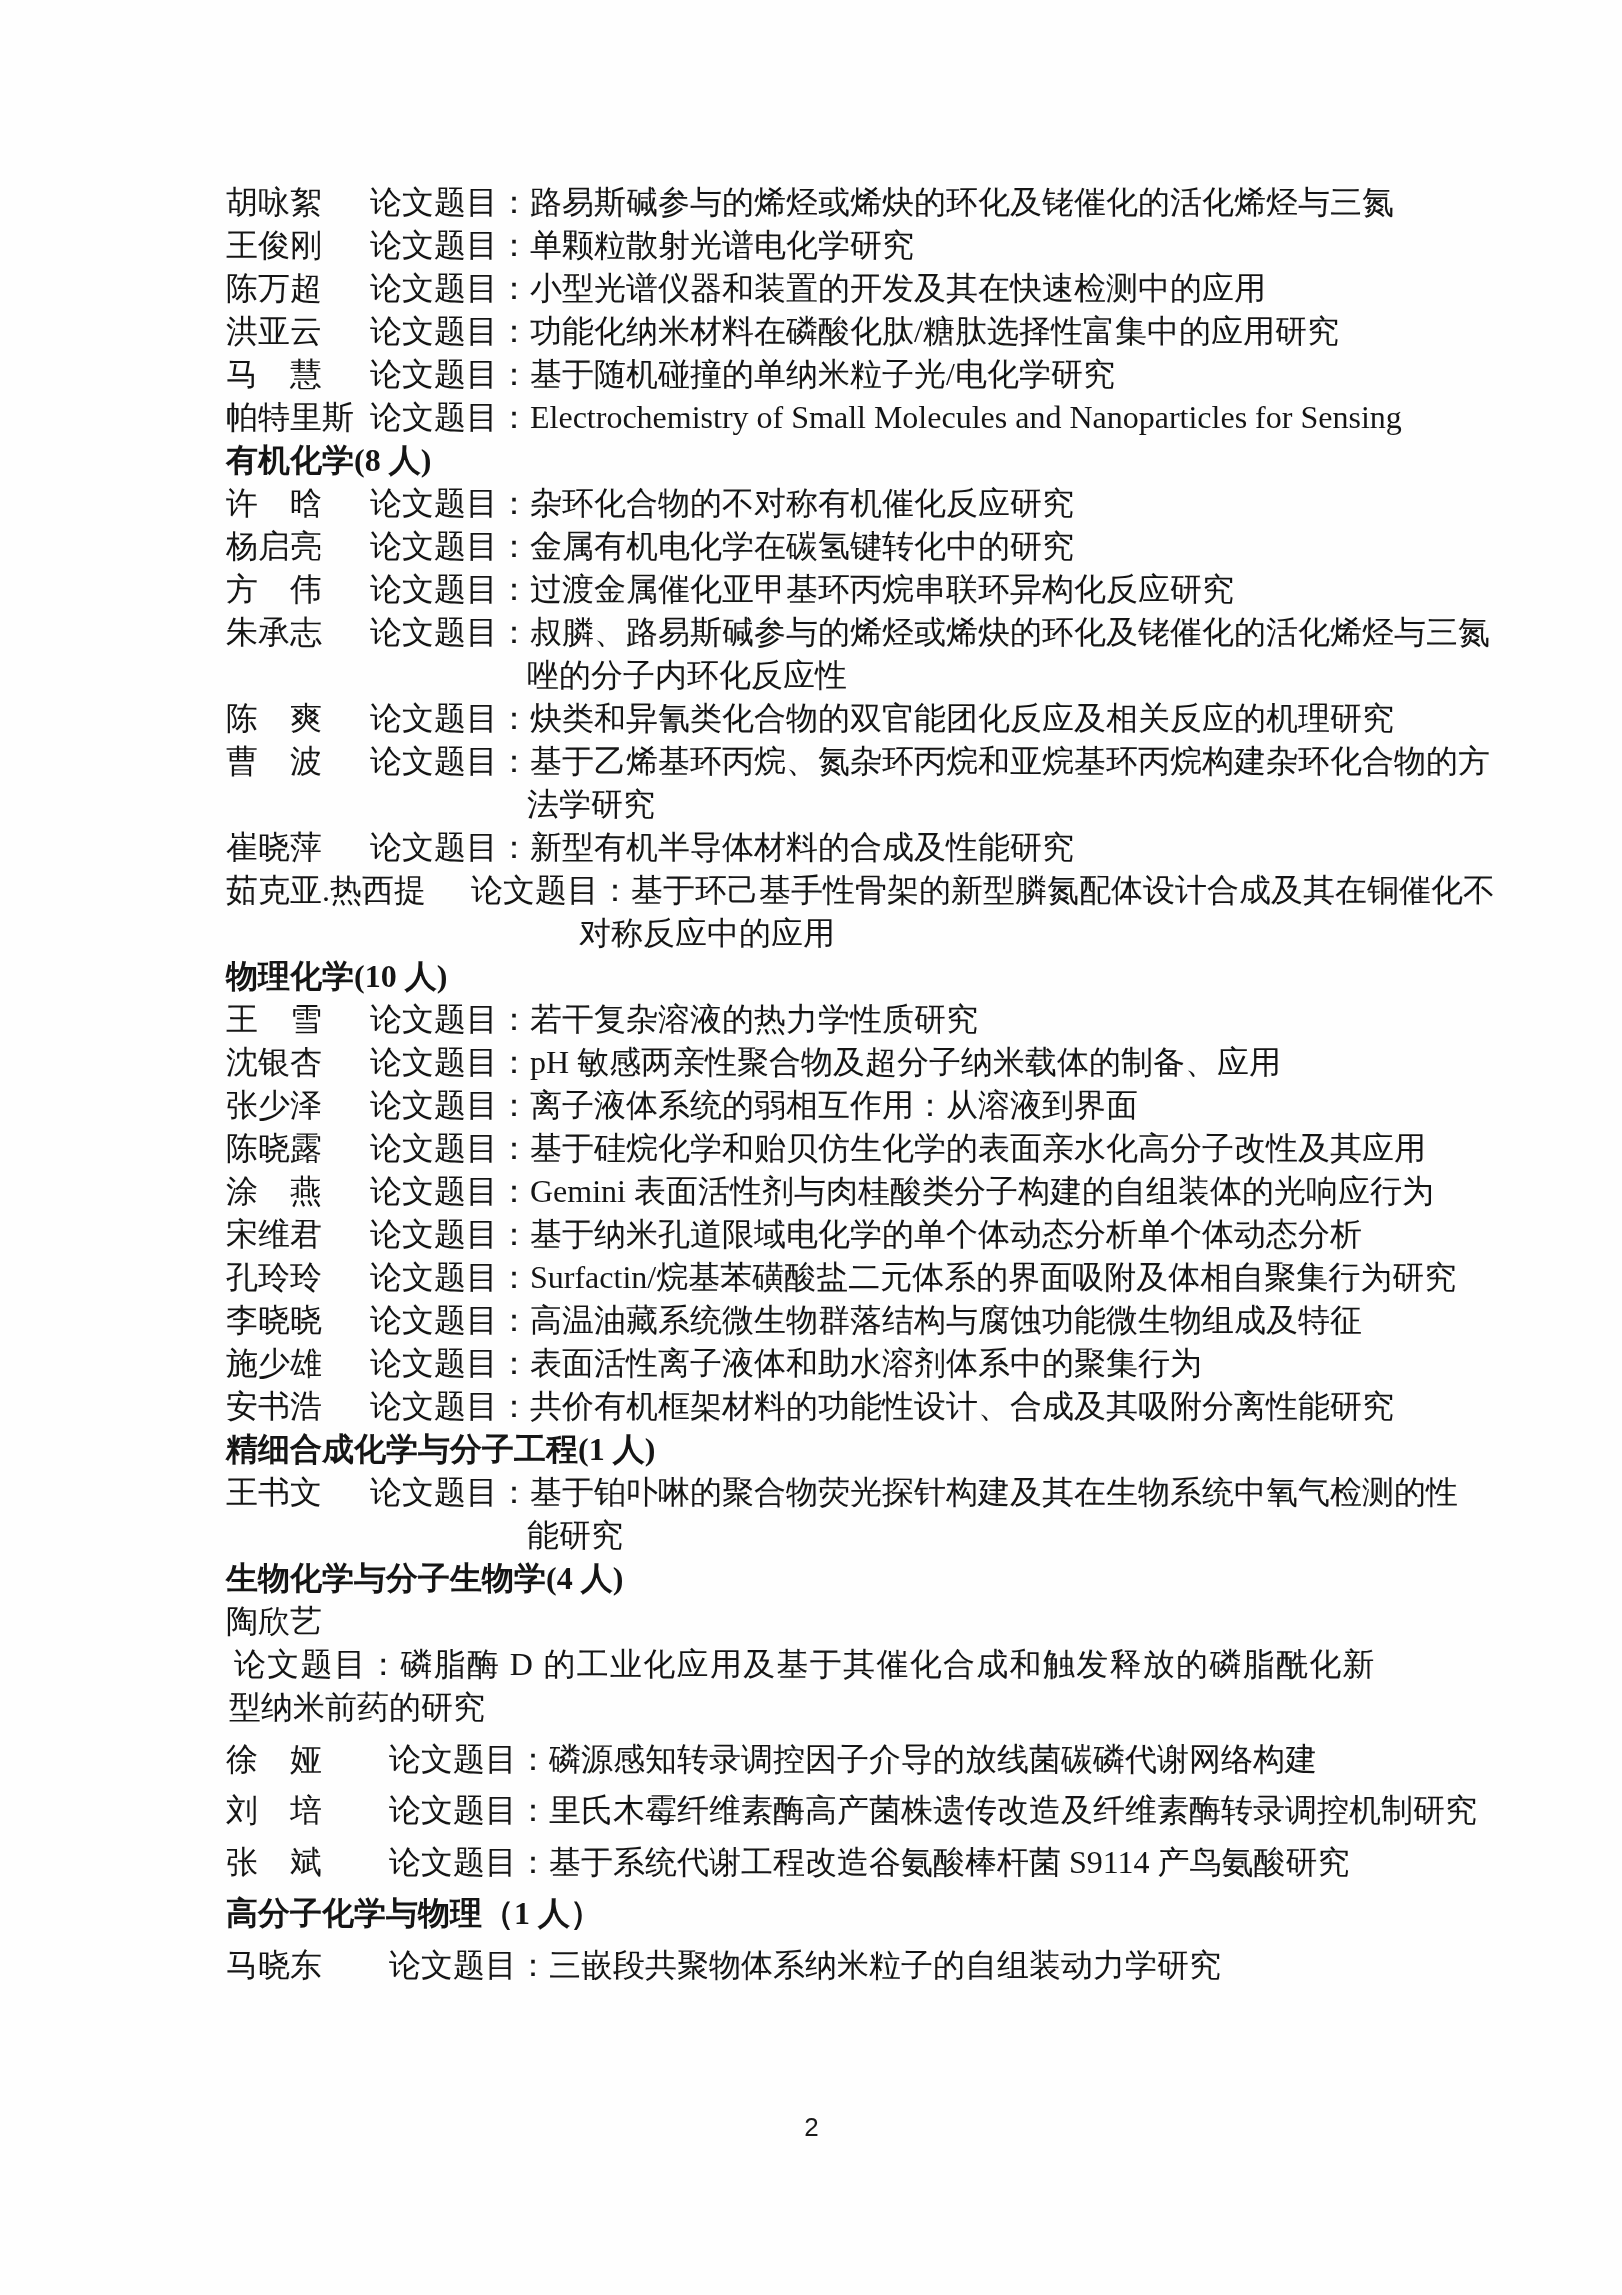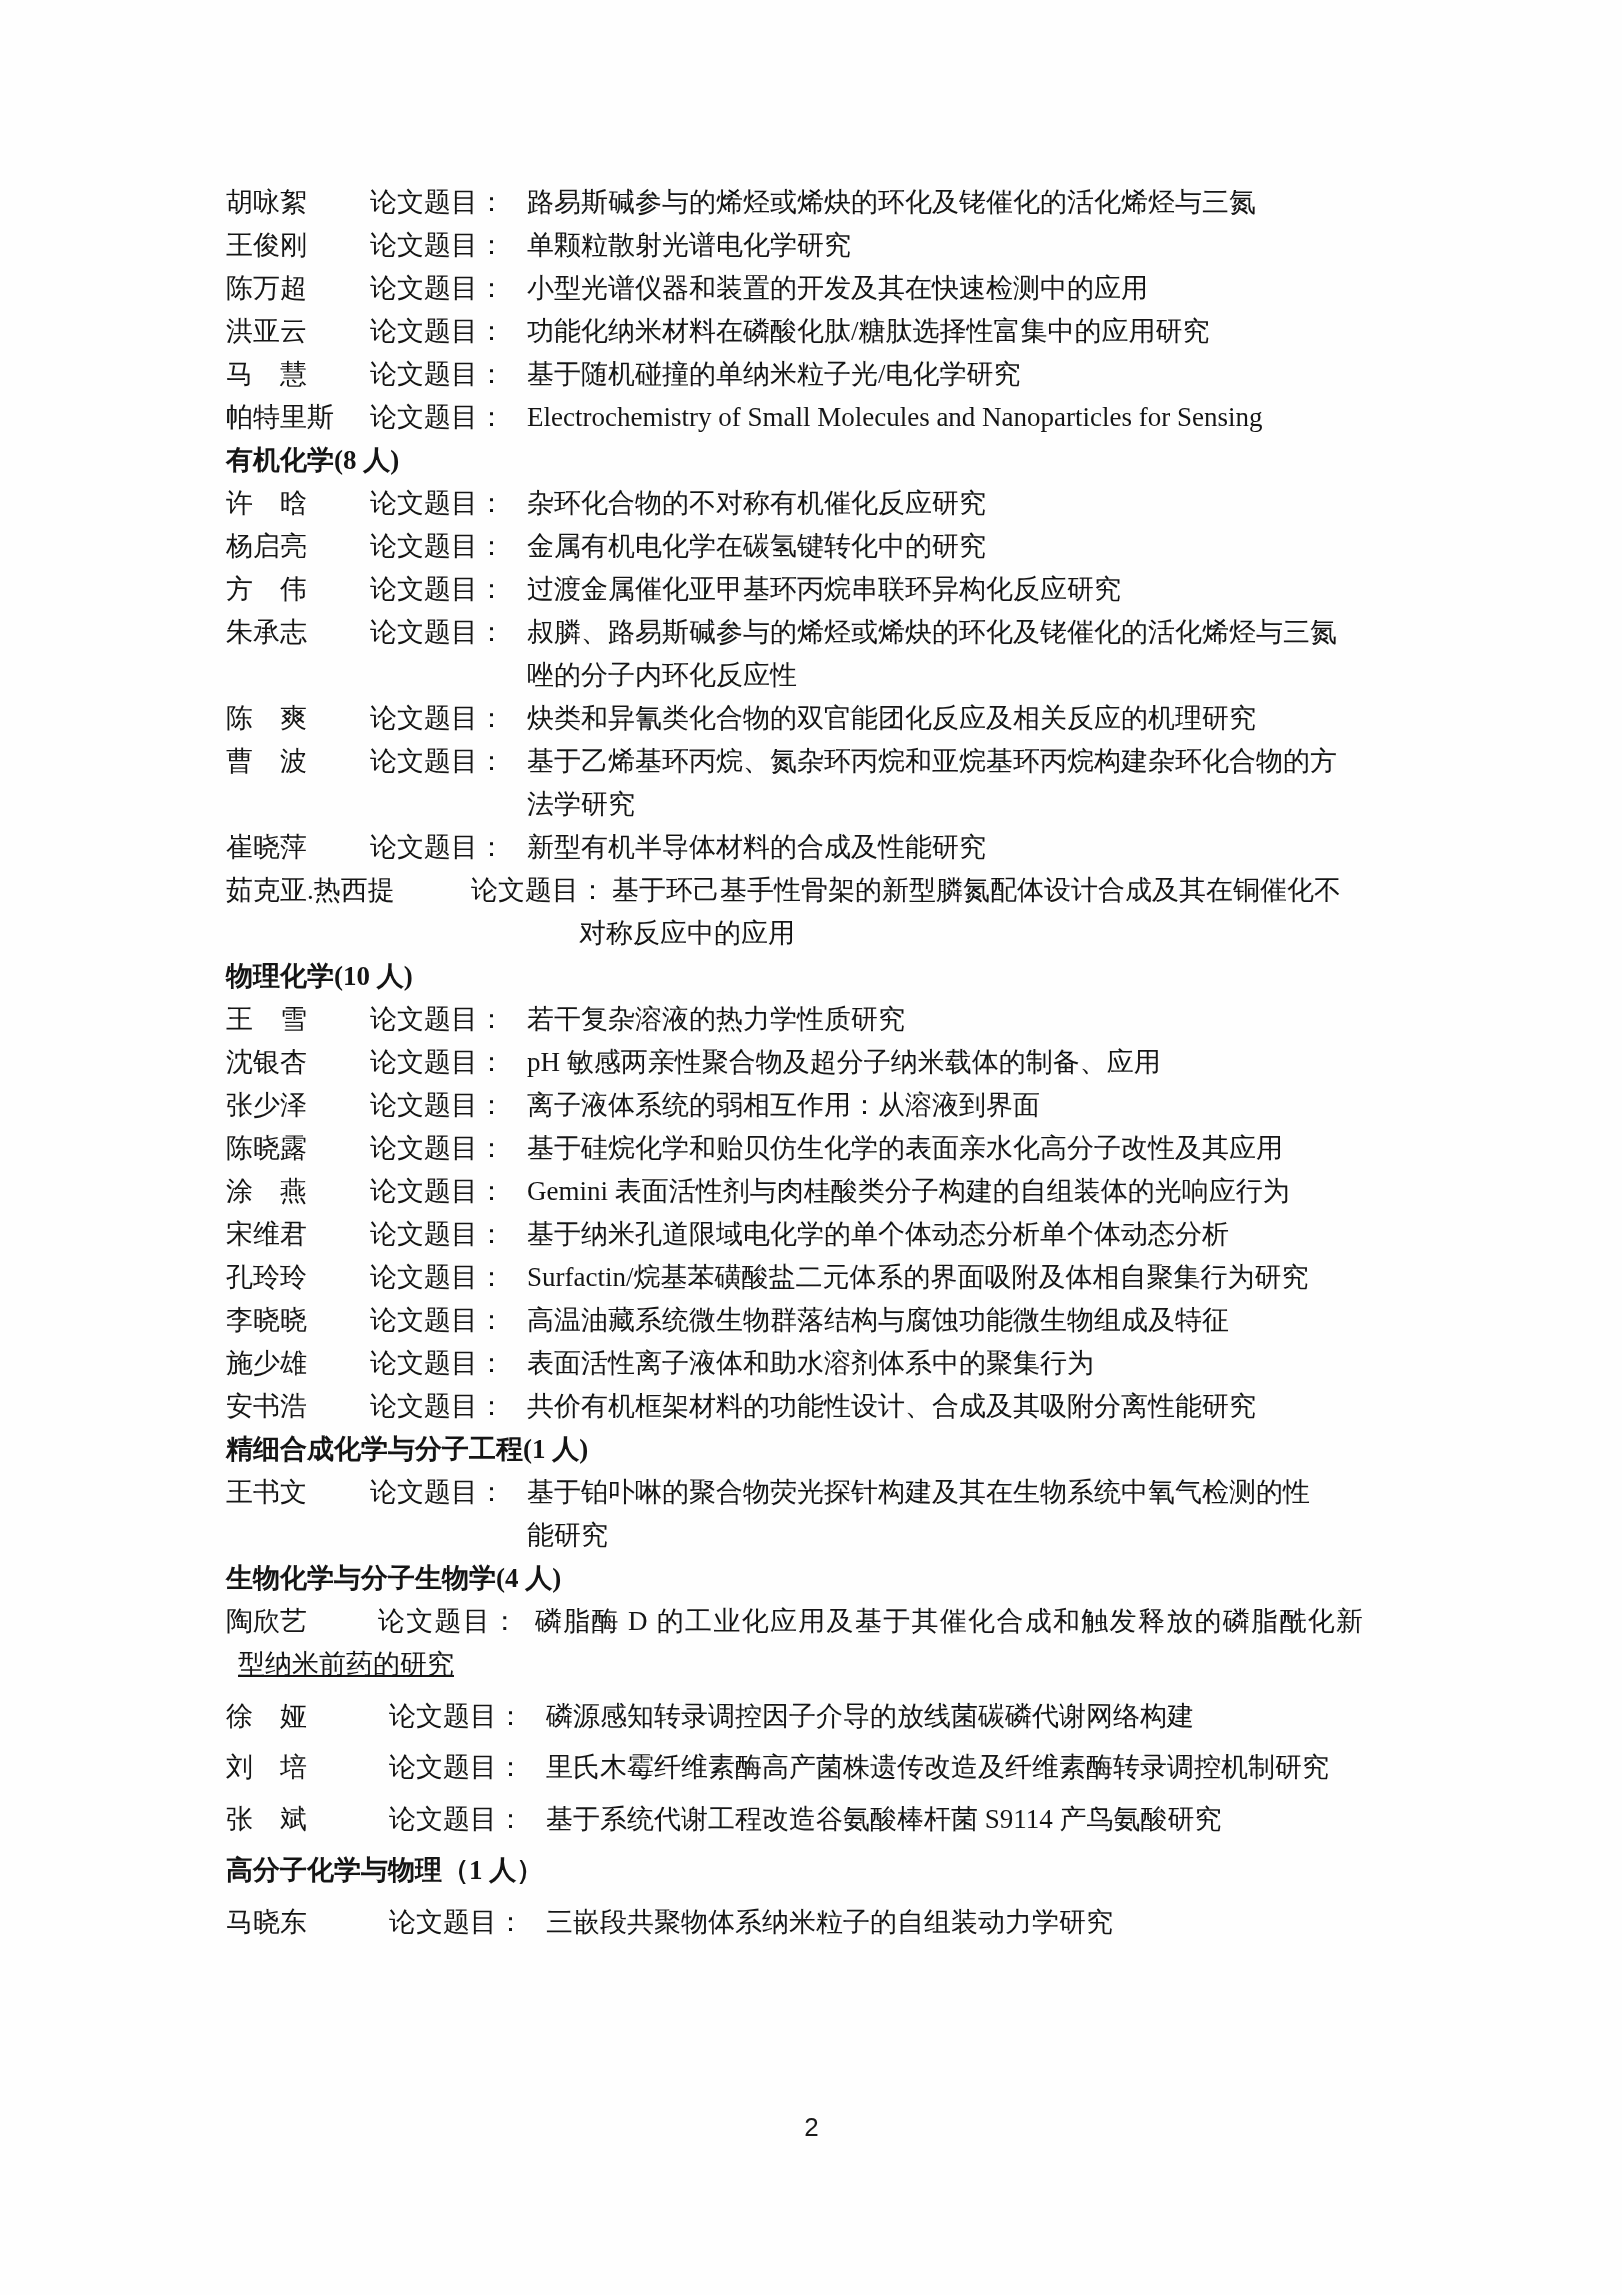--- a/index.html
+++ b/index.html
@@ -16,21 +16,21 @@
     overflow: hidden;
   }
   .page {
     position: relative;
     width: 1623px;
     height: 2295px;
     background: #fefefe;
   }
   .rows {
     padding: 181px 196px 0 226px;
-    font-size: 27px;
+    font-size: 32px;
     line-height: 43px;
   }
   .row { position: relative; }
   .row.header { font-weight: bold; }
   .row.spacious { margin-top: 8.5px; gap: 19px; }
 
   .entry { display: flex; align-items: flex-start; }
   .name {
     flex: 0 0 144px;
     width: 144px;
@@ -49,23 +49,22 @@
   .entry.wide-name .label { min-width: 141px; }
   .entry.wide-name .line2 { margin-left: 108px; }
 
   
   .entry.full-wrap { display: block; }
   .entry.full-wrap .name { display: inline-block; width: 144px; }
   .entry.full-wrap .content { display: inline; }
   .entry.full-wrap .line1 { display: inline; letter-spacing: 1.3px; margin-left: 8px; }
   .entry.full-wrap .line2 {
     display: block;
-    margin-left: 12px;
+    margin-left: 3px;
     letter-spacing: normal;
-    text-decoration: underline;
   }
 
   .footer {
     position: absolute;
     left: 0;
     top: 2112px;
     width: 100%;
     text-align: center;
     font-family: "Liberation Sans", "DejaVu Sans", sans-serif;
     font-size: 26px;

